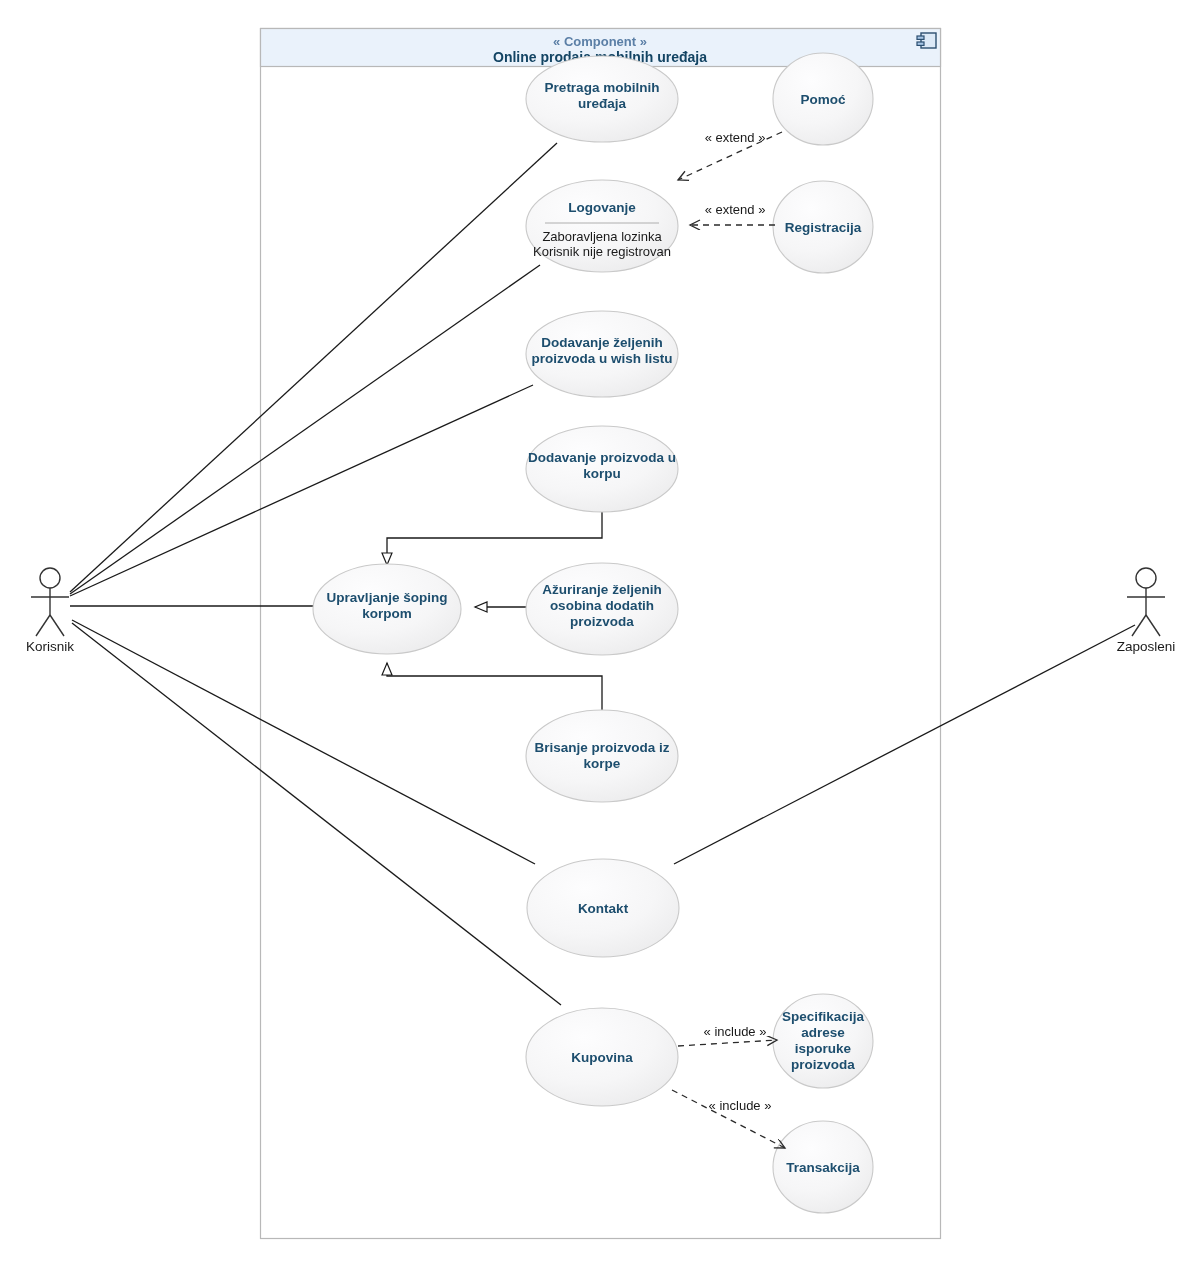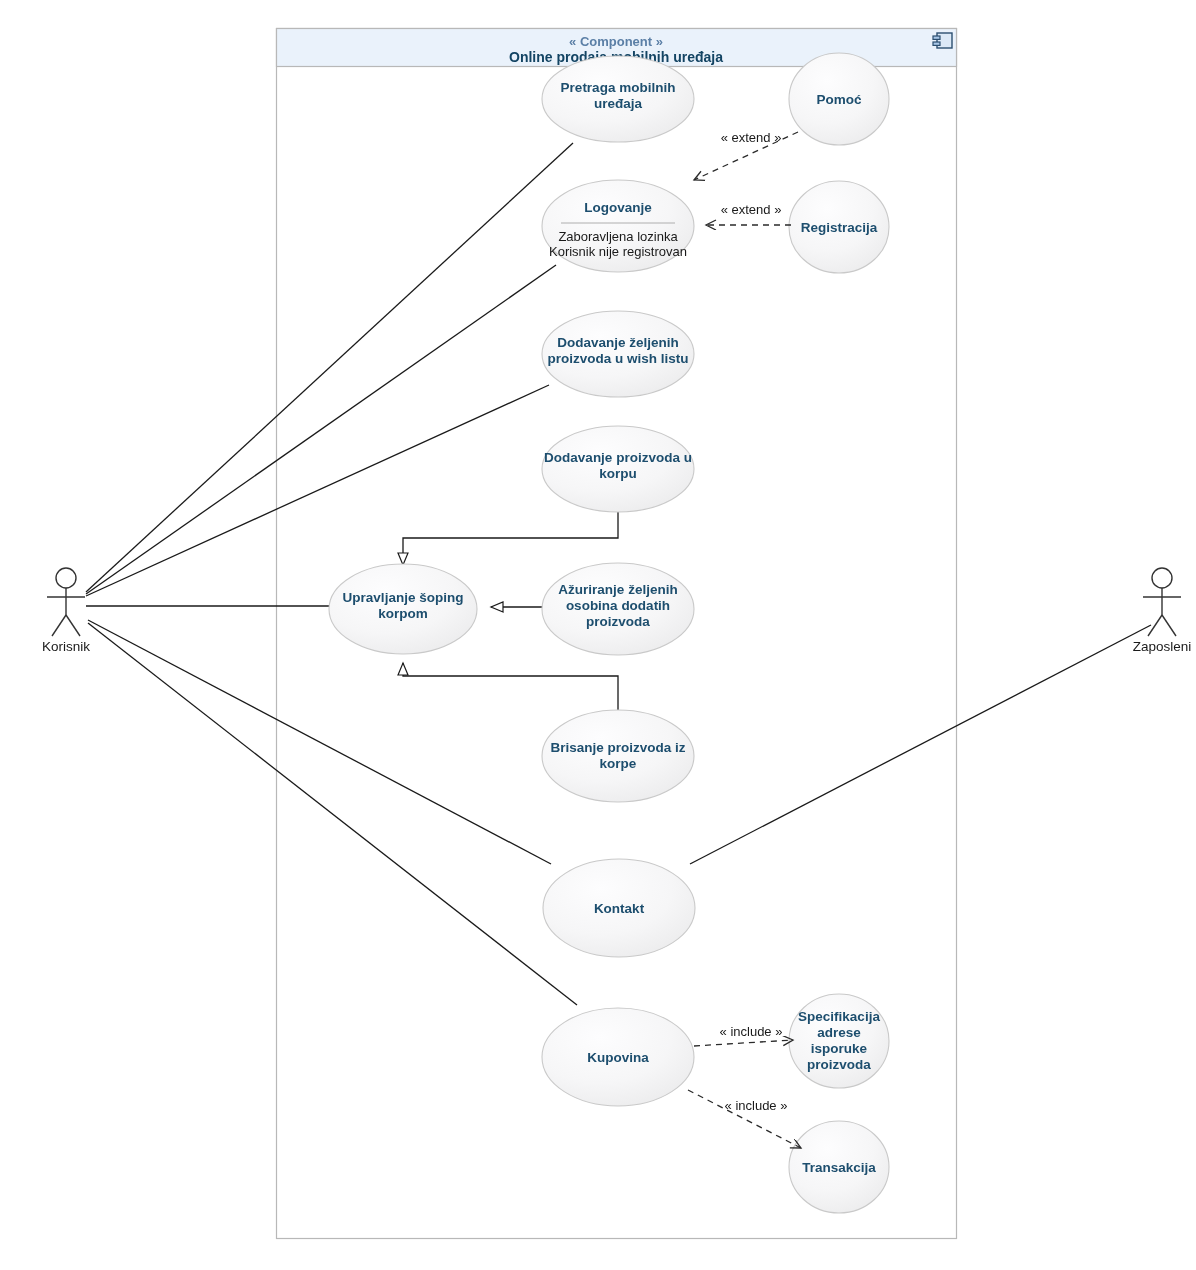--- a/index.html
+++ b/index.html
@@ -10,21 +10,20 @@
   body {
     width: 1196px;
     height: 1270px;
     font-family: "Liberation Sans", sans-serif;
     overflow: hidden;
   }
   #diagram-root {
     position: relative;
     width: 1072px;
     height: 1270px;
-    padding-left: 16px;
   }
   svg#uml {
     display: block;
     width: 1196px;
     height: 1270px;
   }
   .uc-label {
     font-family: "Liberation Sans", sans-serif;
     font-size: 13.5px;
     font-weight: bold;

